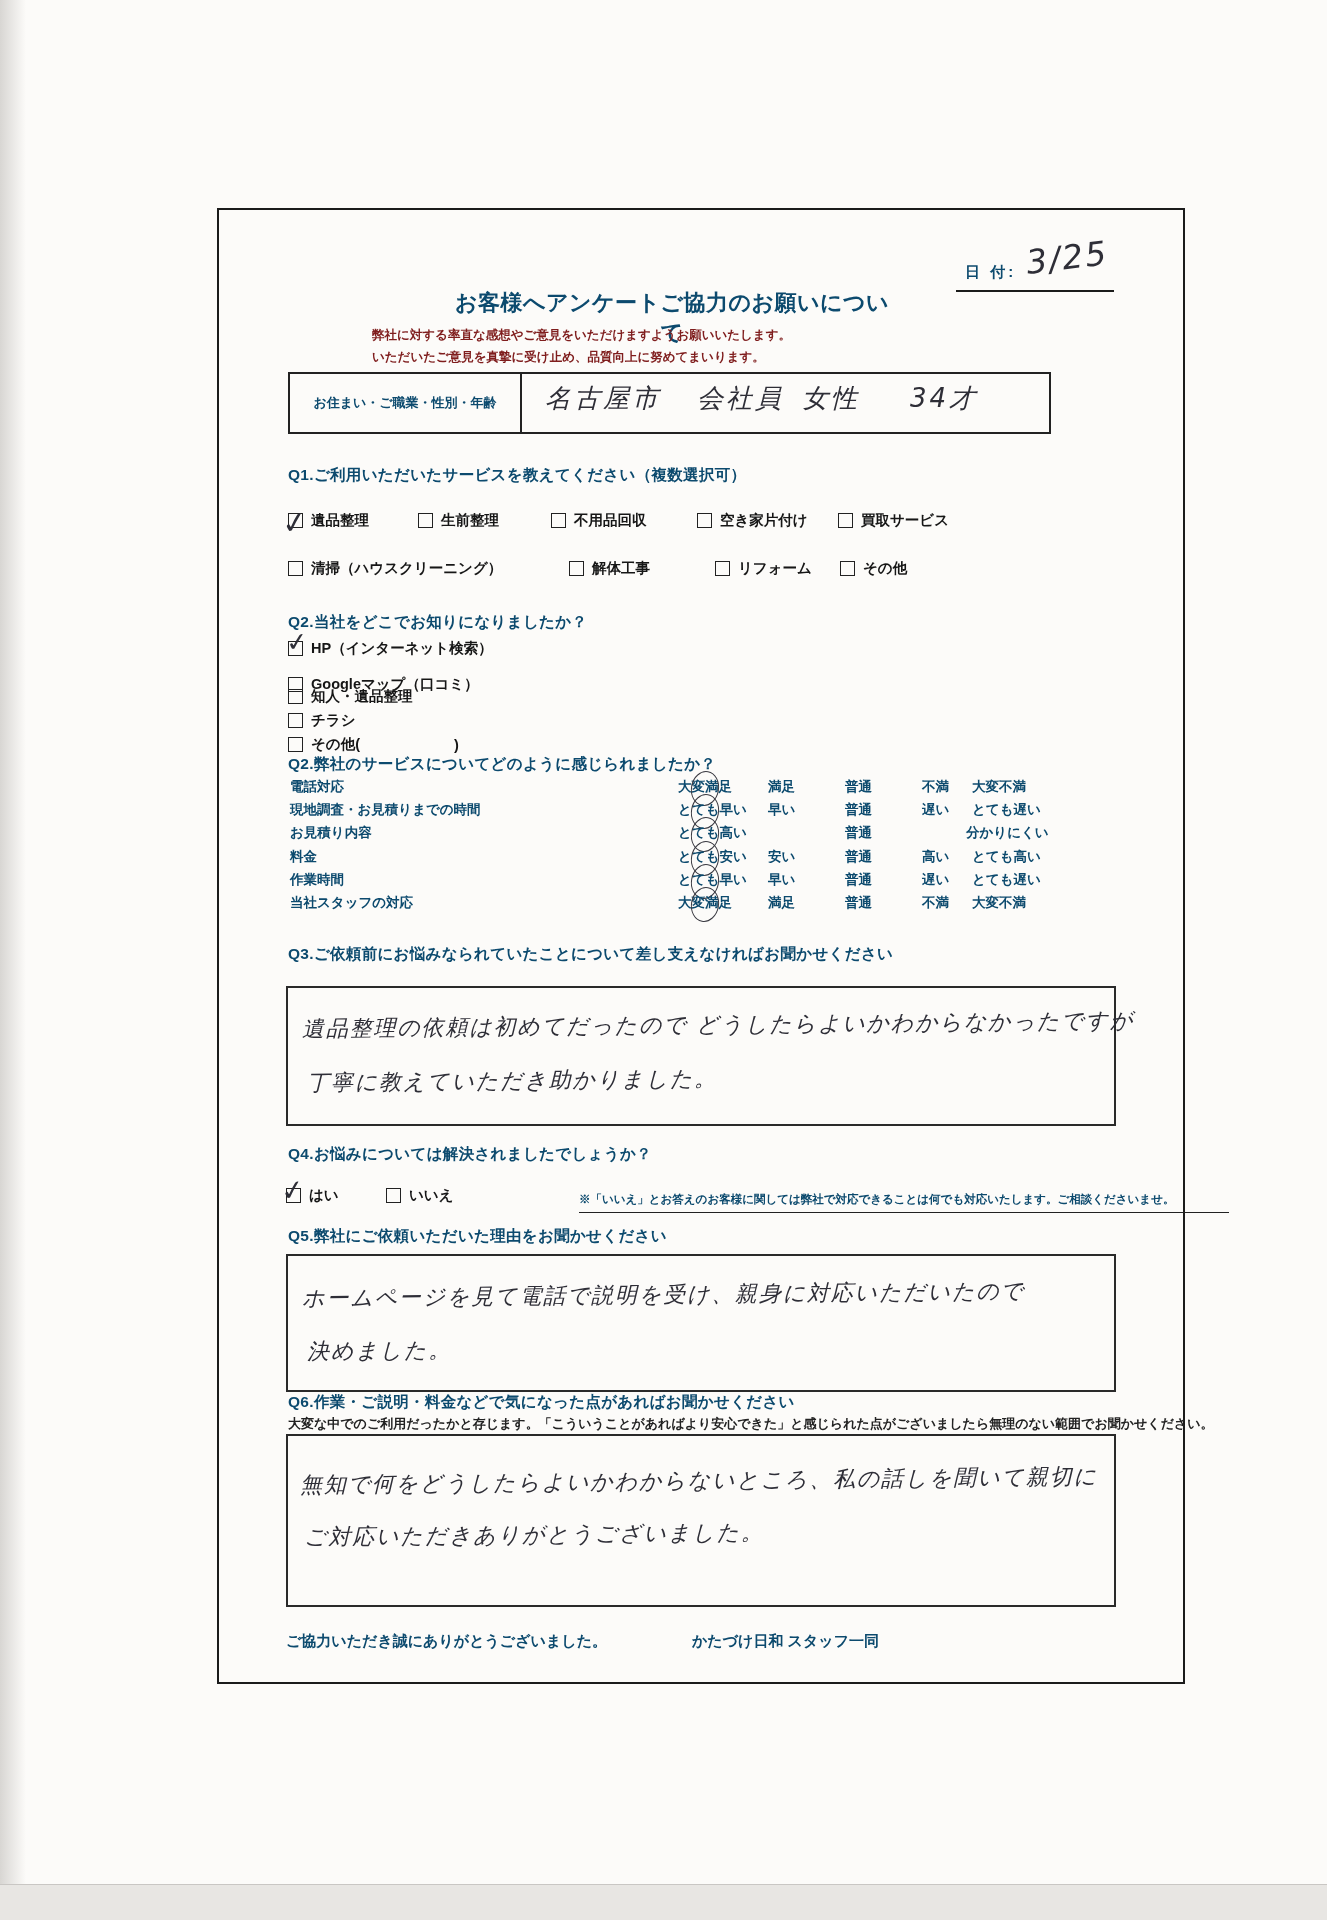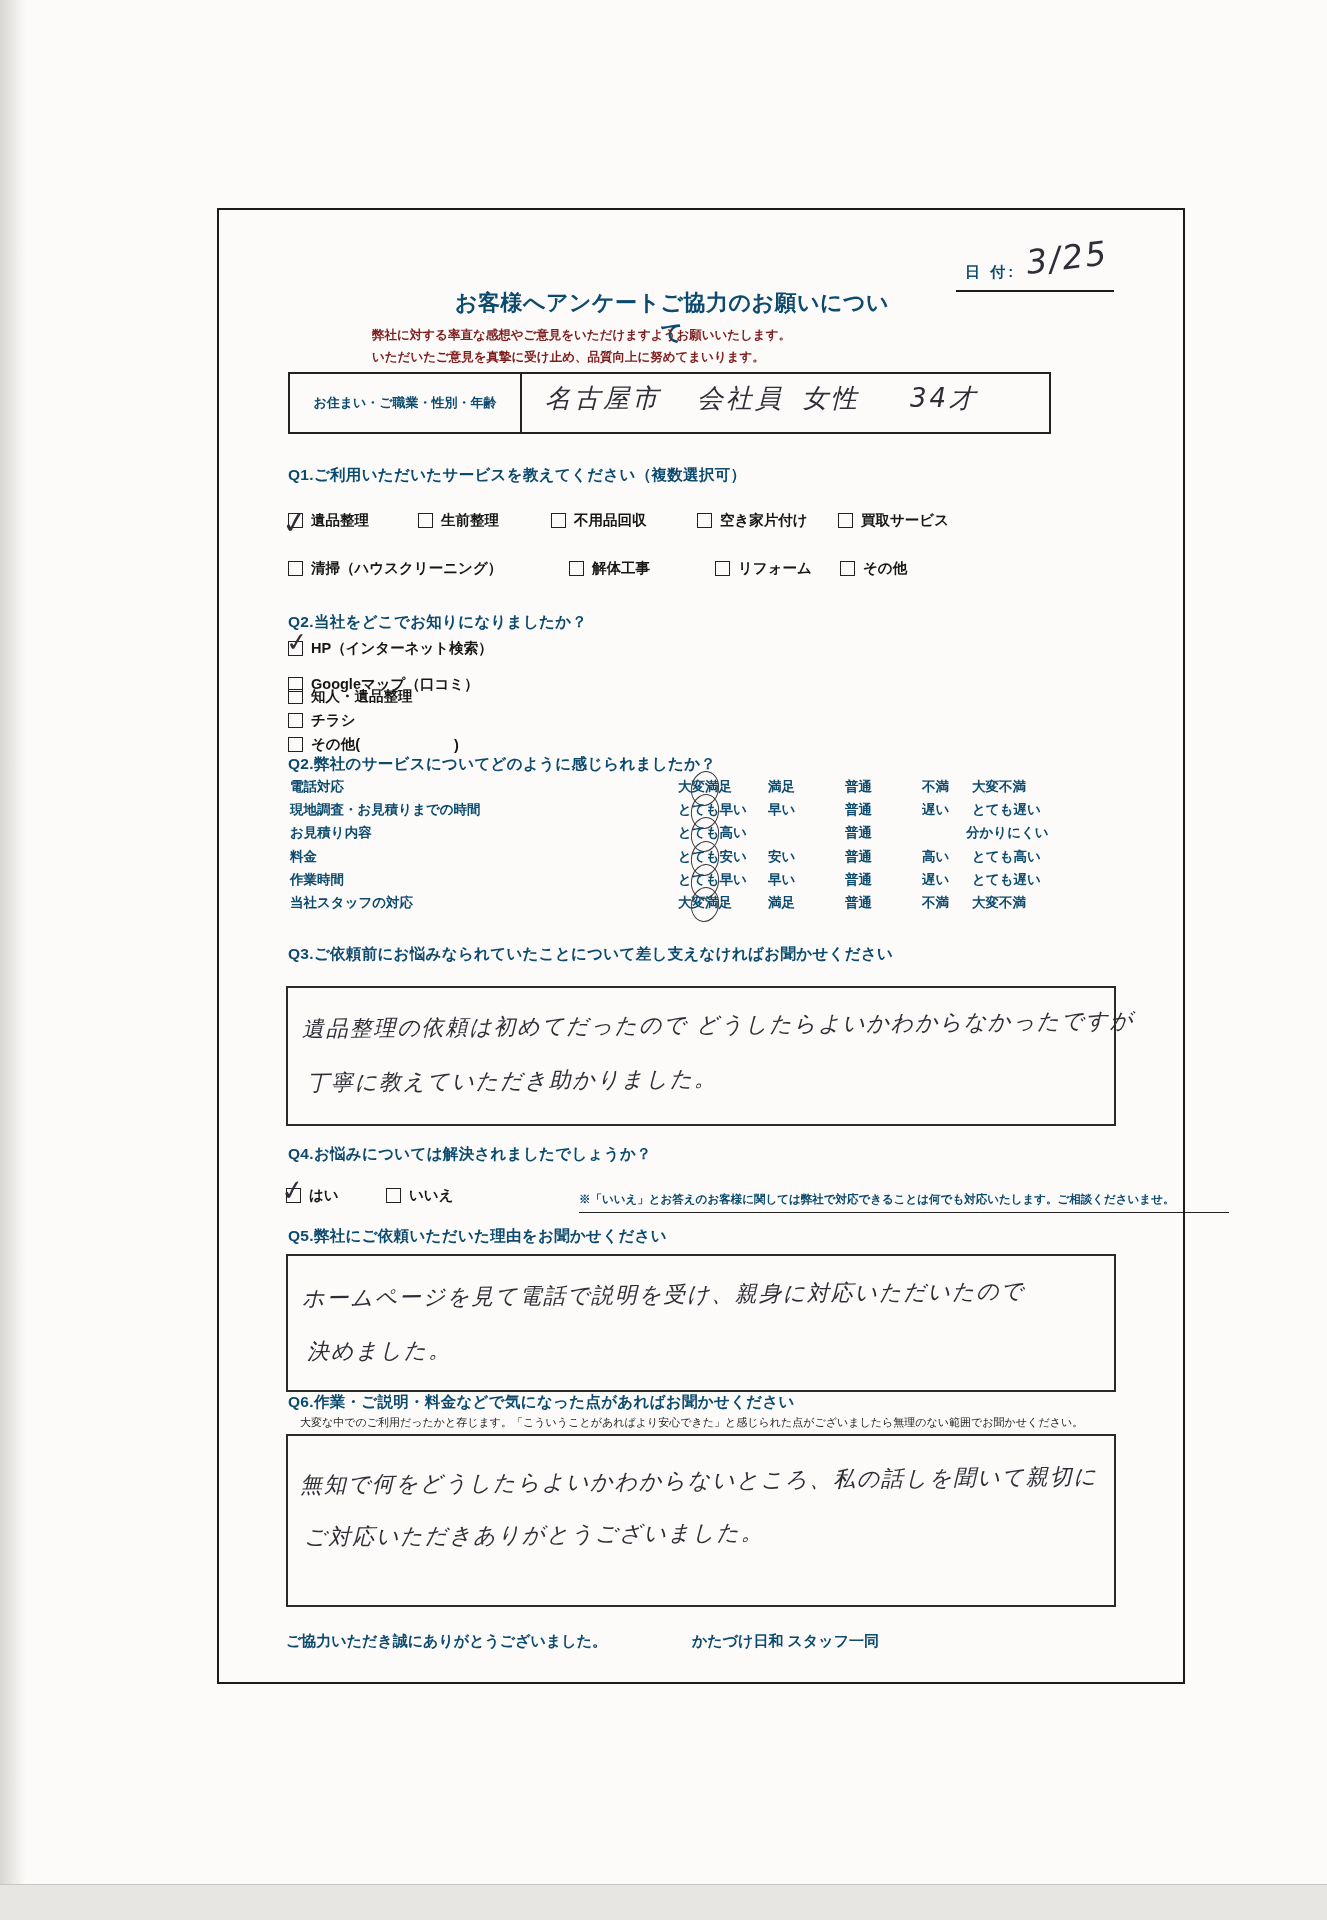--- a/index.html
+++ b/index.html
@@ -29,21 +29,21 @@
   .dateval{left:1026px;top:238px;font-size:33px;transform:rotate(-7deg);letter-spacing:2px;}
   #ptable{left:288px;top:372px;width:759px;height:58px;border:2px solid #222;}
   #pdivider{position:absolute;left:230px;top:0;width:2px;height:100%;background:#222;}
   .plabel{position:absolute;left:0;top:0;width:230px;height:100%;display:flex;
     align-items:center;justify-content:center;font-size:13px;font-weight:700;}
   .profile-hw{top:381px;font-size:26px;letter-spacing:3px;}
   .qh{font-size:15.5px;font-weight:700;letter-spacing:.3px;}
   #q1h{left:288px;top:465px;} #q2ah{left:288px;top:612px;} #q2bh{left:288px;top:754px;}
   #q3h{left:288px;top:944px;} #q4h{left:288px;top:1144px;} #q5h{left:288px;top:1226px;}
   #q6h{left:288px;top:1392px;}
-  #q6sub{left:300px;top:1415px;font-size:11px;font-weight:400;color:#222;}
+  #q6sub{left:288px;top:1415px;font-size:13px;font-weight:700;color:#222;}
   .cbitem{position:absolute;display:flex;align-items:center;gap:8px;}
   .cbox{width:13px;height:13px;border:1.6px solid #222;flex:none;position:relative;background:transparent;}
   .cblabel{font-size:14.5px;font-weight:700;white-space:nowrap;}
   .checkmark{position:absolute;font-family:"DejaVu Sans",sans-serif;color:#2e2e37;
     font-weight:400;line-height:1;pointer-events:none;}
   .rlabel{font-size:13.5px;font-weight:700;white-space:nowrap;}
   .ropt{font-size:13.5px;font-weight:700;white-space:nowrap;}
   .rcircle{position:absolute;width:26px;height:33px;border:1.7px solid #3a3a42;
     border-radius:50%;transform:rotate(10deg);}
   .answerbox{position:absolute;left:286px;width:826px;border:2px solid #2a2a2a;background:transparent;}

